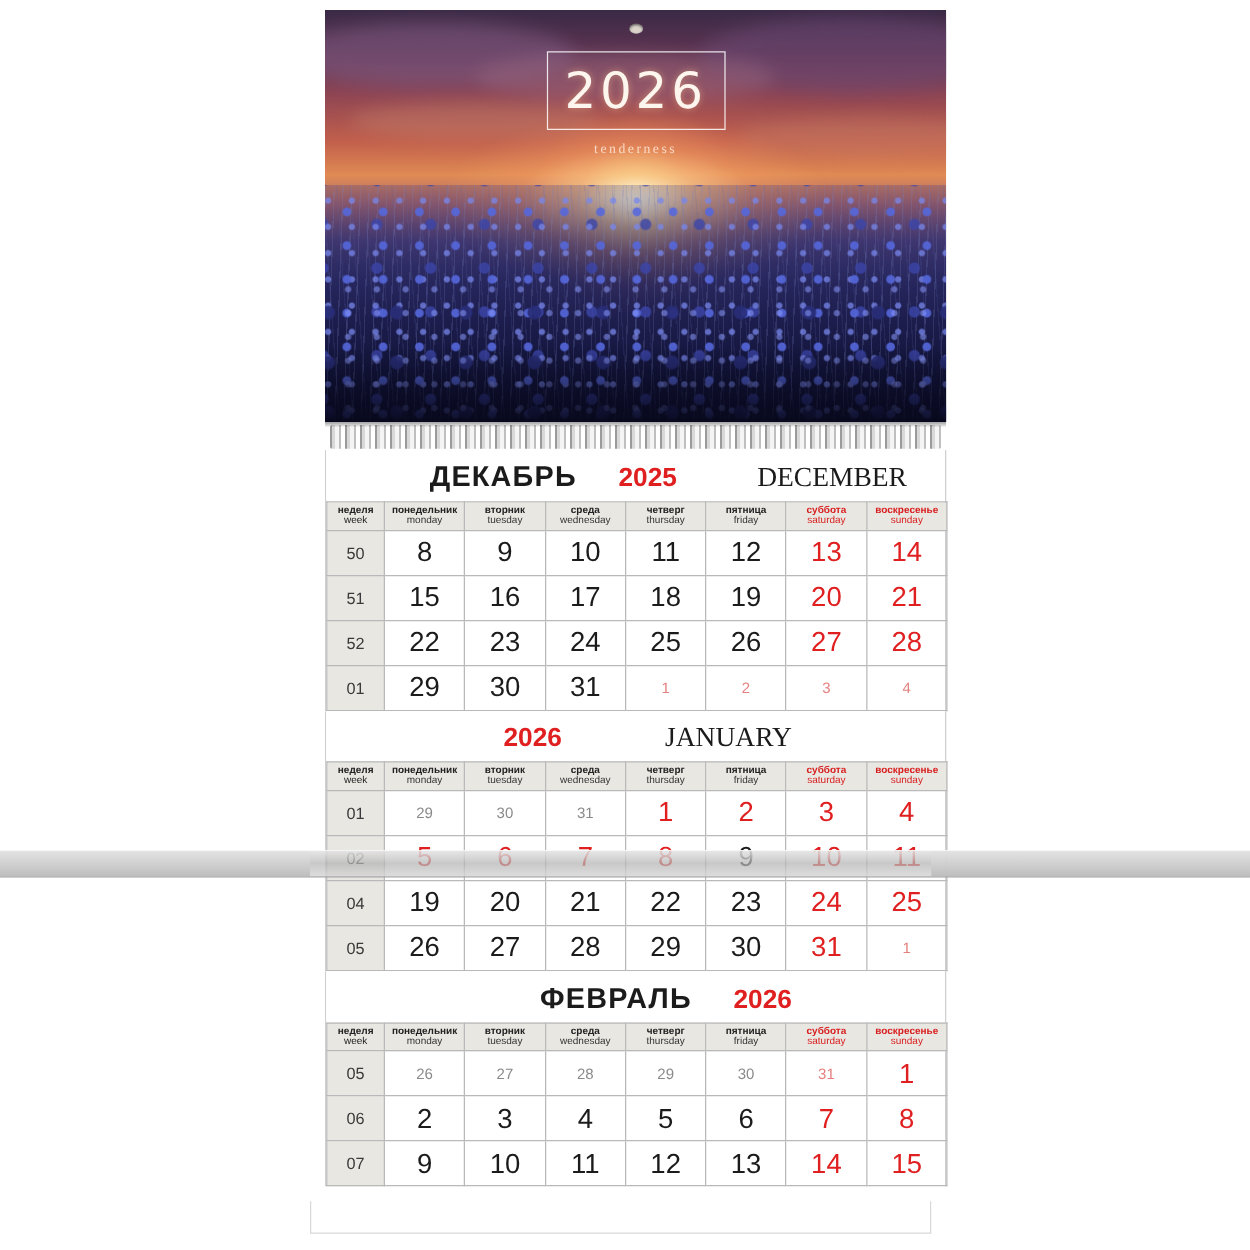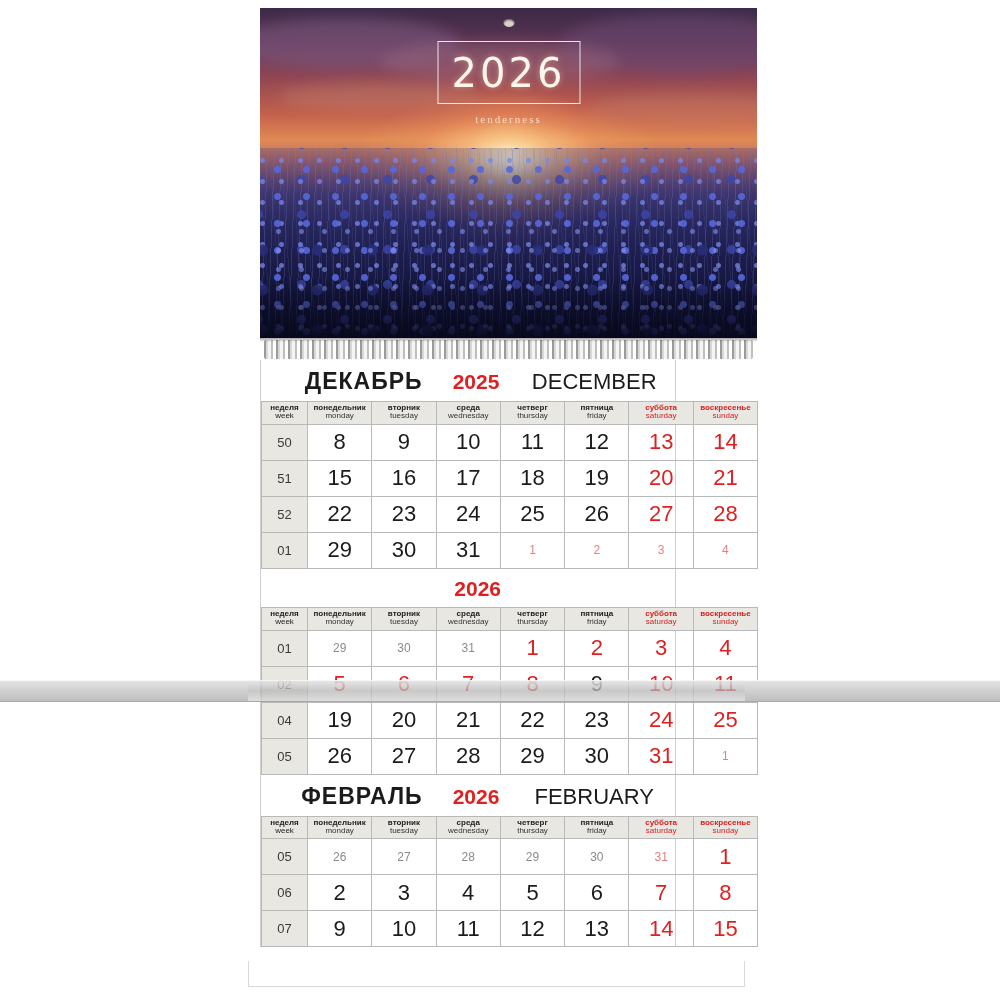--- a/index.html
+++ b/index.html
@@ -160,21 +160,21 @@
         rgba(255,255,255,0) 9px 12px);
     border-radius: 2px;
   }
   .spiral-top-shadow {
     position: absolute; left:0; right:0; top:0; height:4px;
     background: linear-gradient(to bottom, rgba(0,0,0,.35), rgba(0,0,0,0));
   }
 
   
   .month {
-    width: 416px;
+    width: 497px;
     background: #ffffff;
     border-left: 1px solid #cfcfcf;
     border-right: 1px solid #cfcfcf;
     position: relative;
   }
   .month-title {
     display: flex;
     align-items: baseline;
     justify-content: center;
     gap: 14px;
@@ -192,25 +192,25 @@
   }
   .m-year {
     font-family: "Liberation Sans", sans-serif;
     font-weight: bold;
     font-size: 21px;
     color: #e02020;
     width: 66px;
     text-align: right;
   }
   .m-en {
-    font-family: Liberation Sans, sans-serif;
+    font-family: Liberation Serif, serif;
     font-size: 22px;
     color: #1b1b1b;
     width: 170px;
-    text-align: center;
+    text-align: right;
   }
 
   table.grid {
     border-collapse: collapse;
     width: 497px;
     table-layout: fixed;
   }
   table.grid th, table.grid td {
     border: 1px solid #b9b9b9;
     text-align: center;
@@ -426,20 +426,21 @@
               <td class="day red out">3</td>
               <td class="day red out">4</td>
             </tr>
           </tbody>
       </table>
     </div>
 
     <div class="month">
       <div class="month-title">
         <span class="m-year">2026</span>
+        <span class="m-en">JANUARY</span>
       </div>
       <table class="grid">
         <colgroup>
           <col class="cweek">
             <col class="cday">
             <col class="cday">
             <col class="cday">
             <col class="cday">
             <col class="cday">
             <col class="cday">
@@ -523,21 +524,20 @@
               <td class="day red out">1</td>
             </tr>
           </tbody>
       </table>
     </div>
 
     <div class="month">
       <div class="month-title">
         <span class="m-ru">ФЕВРАЛЬ</span>
         <span class="m-year">2026</span>
-        <span class="m-en">FEBRUARY</span>
       </div>
       <table class="grid">
         <colgroup>
           <col class="cweek">
             <col class="cday">
             <col class="cday">
             <col class="cday">
             <col class="cday">
             <col class="cday">
             <col class="cday">

